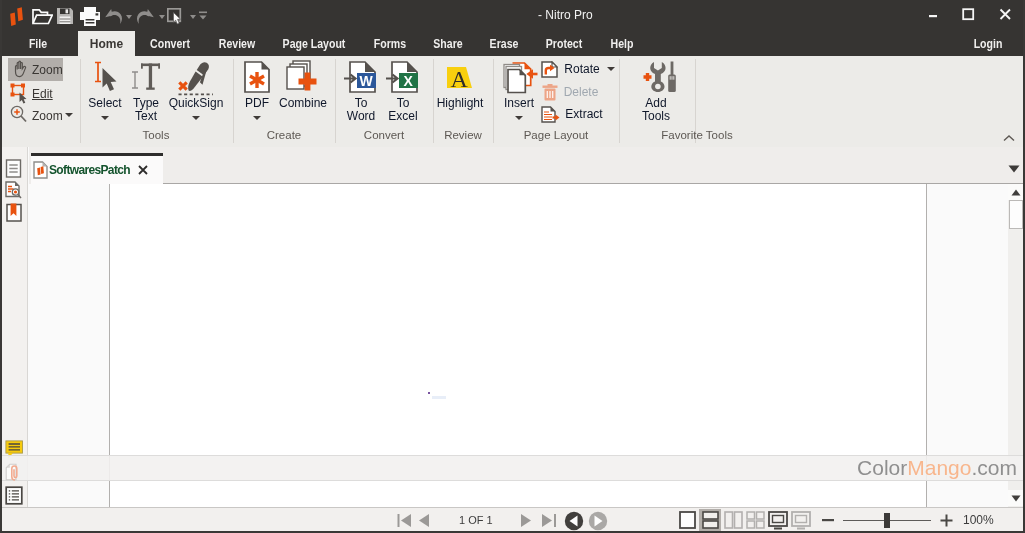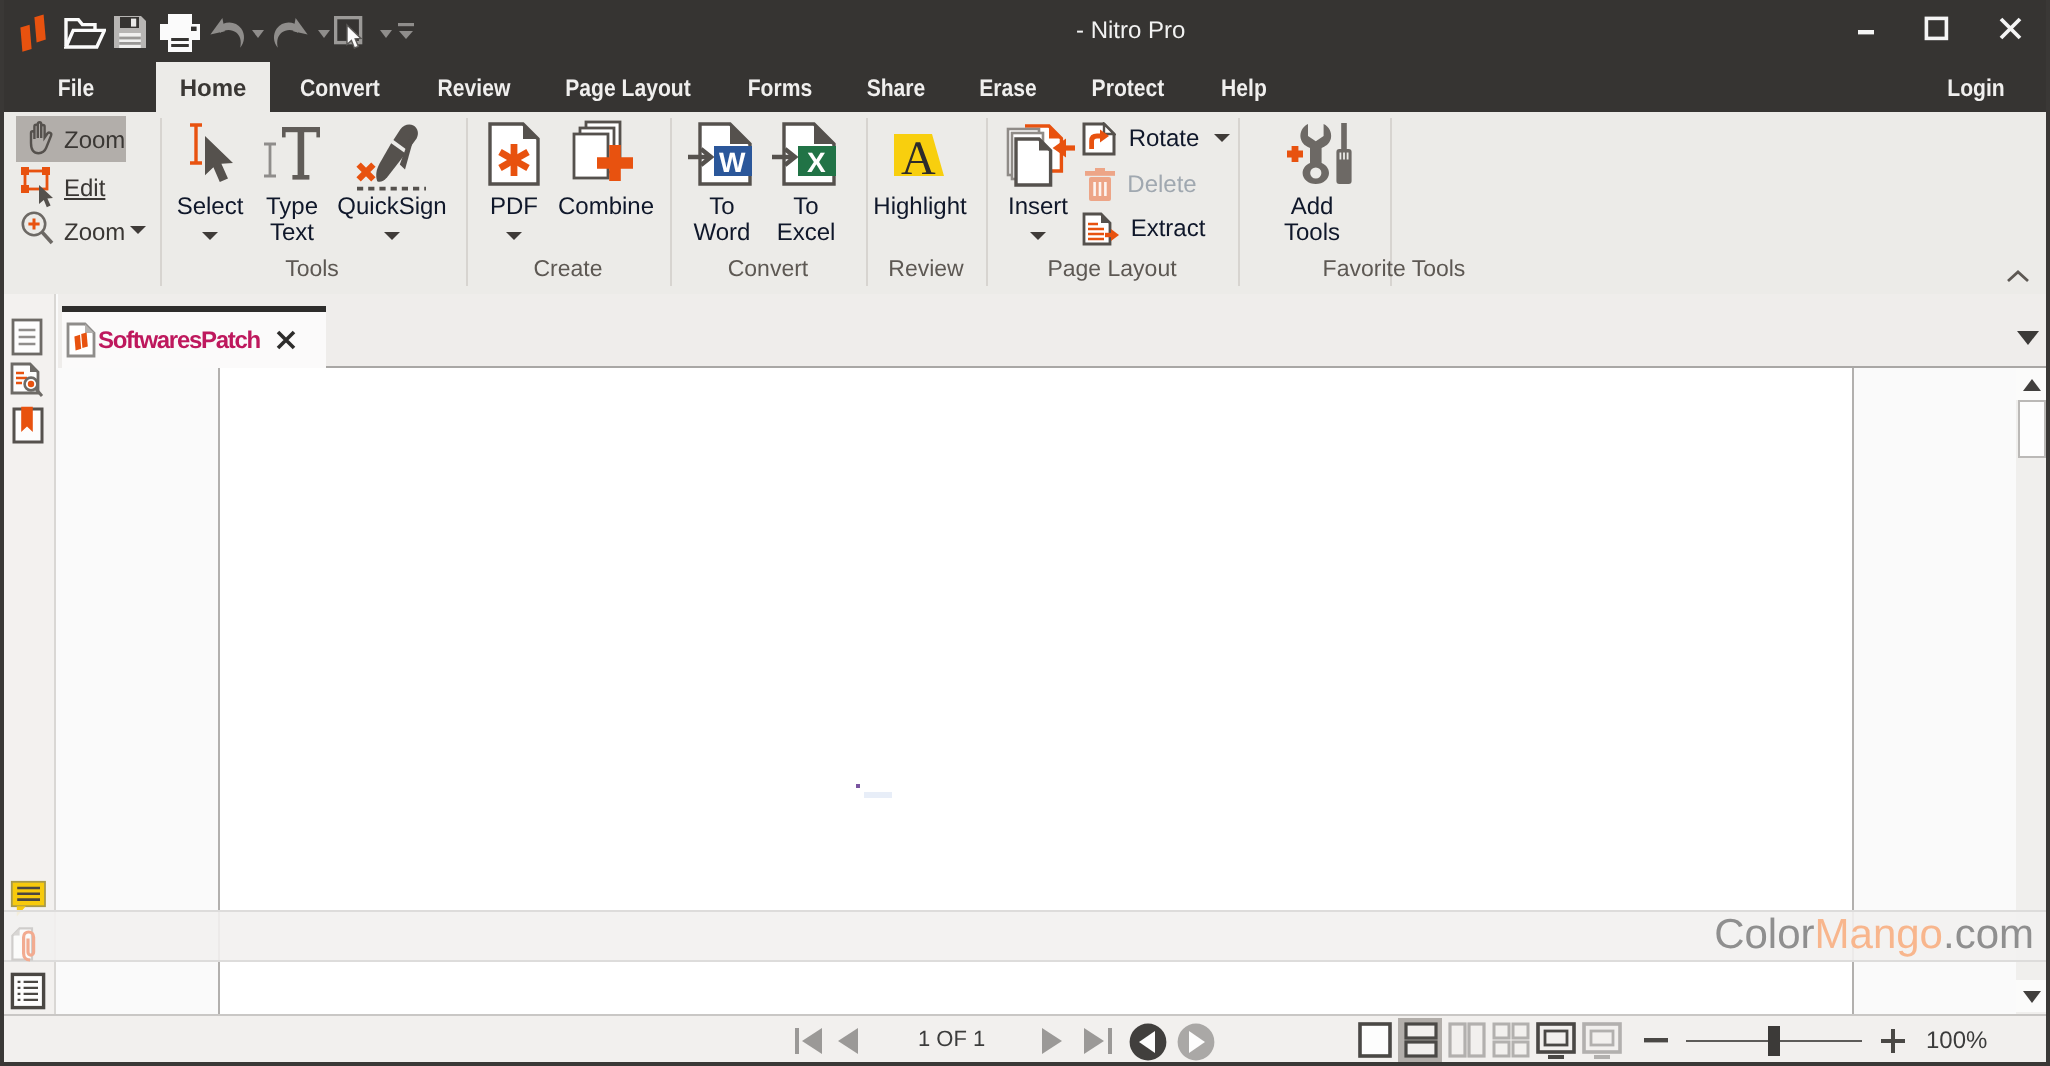--- a/index.html
+++ b/index.html
@@ -20,21 +20,21 @@
 .glabel { position:absolute; top:129px; font-size:11.5px; color:#5d5853; transform:translateX(-50%); white-space:nowrap; }
 .blabel { position:absolute; font-size:12px; color:#0f172a; line-height:13px; text-align:center; transform:translateX(-50%); white-space:pre; }
 .dda { position:absolute; width:0; height:0; border-left:4px solid transparent; border-right:4px solid transparent; border-top:4px solid #3f3b38; }
 .lctext { position:absolute; font-size:12px; color:#3a3734; }
 
 #mainarea { position:absolute; left:0; top:147px; width:1025px; height:360px; background:#fafafa; border-left:2px solid #3a3836; border-right:2px solid #3a3836; }
 #sidebar { position:absolute; left:2px; top:147px; width:26px; height:360px; background:#f3f1ef; border-right:1px solid #d9d7d4; }
 #tabstrip { position:absolute; left:29px; top:147px; width:994px; height:37px; background:#efedeb; }
 #tabstrip-border { position:absolute; left:163px; top:183px; width:860px; height:1px; background:#a9a7a5; }
 #tab { position:absolute; left:31px; top:153px; width:132px; height:31px; background:#fbfafa; border-top:3px solid #2e2d2c; }
-#tabtext { position:absolute; left:49px; top:163px; font-size:12px; font-weight:bold; letter-spacing:-0.65px; color:#be185d; }
+#tabtext { position:absolute; left:49px; top:163px; font-size:12px; font-weight:bold; letter-spacing:-0.65px; color:#14532d; }
 #page { position:absolute; left:109px; top:184px; width:818px; height:323px; background:#ffffff; border-left:1px solid #b2b0ae; border-right:1px solid #b2b0ae; }
 #vscroll { position:absolute; left:1008px; top:184px; width:15px; height:323px; background:#f0efed; }
 #vthumb { position:absolute; left:1008.5px; top:200px; width:14px; height:29px; background:#fdfdfd; border:1px solid #bbb9b7; }
 .scrollbtn { position:absolute; left:1008px; width:15px; height:16px; background:#fbfbfa; }
 
 #statusbar { position:absolute; left:0; top:507px; width:1025px; height:26px; background:#f2f0ee; border-top:1px solid #c9c7c5; border-left:2px solid #3a3836; border-right:2px solid #3a3836; border-bottom:2px solid #3a3836; }
 #pagenum { position:absolute; left:459px; top:514px; width:40px; font-size:11px; color:#3c3c3c; }
 #zoomtext { position:absolute; left:963px; top:513px; width:40px; font-size:12px; color:#3c3c3c; }
 
 #watermark { position:absolute; left:0; top:455px; width:1025px; height:26px; background:rgba(242,241,240,0.9); border-top:1px solid #dddcdb; border-bottom:1px solid #dddcdb; z-index:50; }

